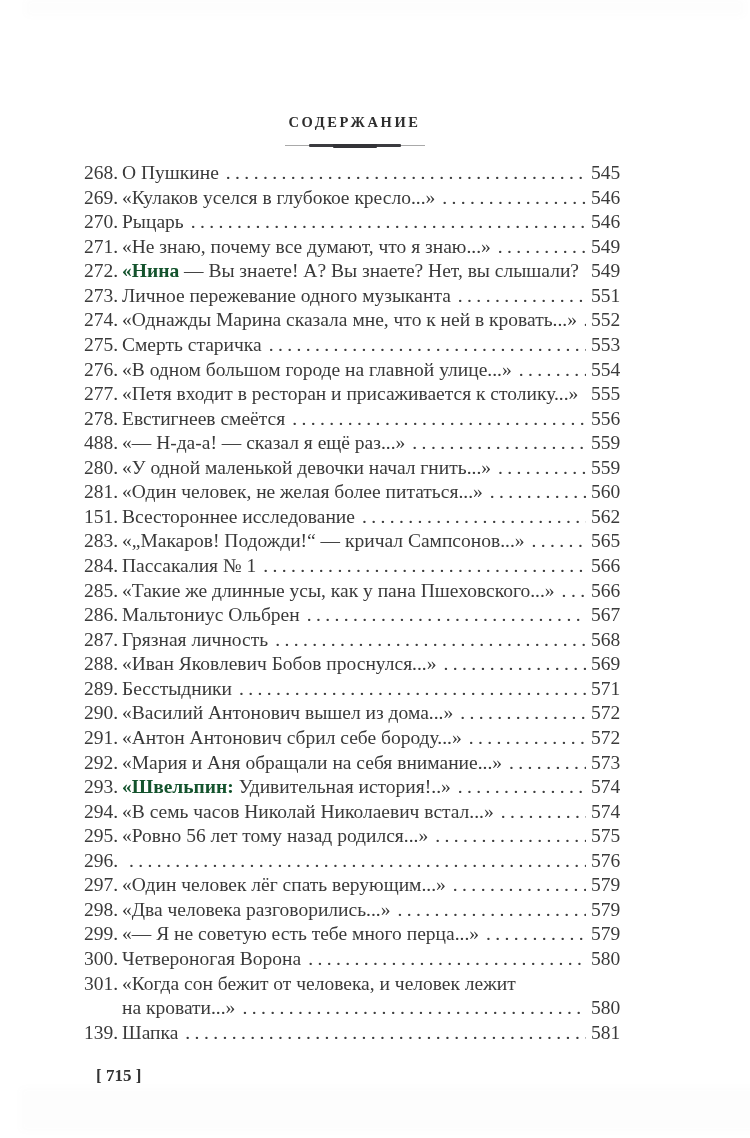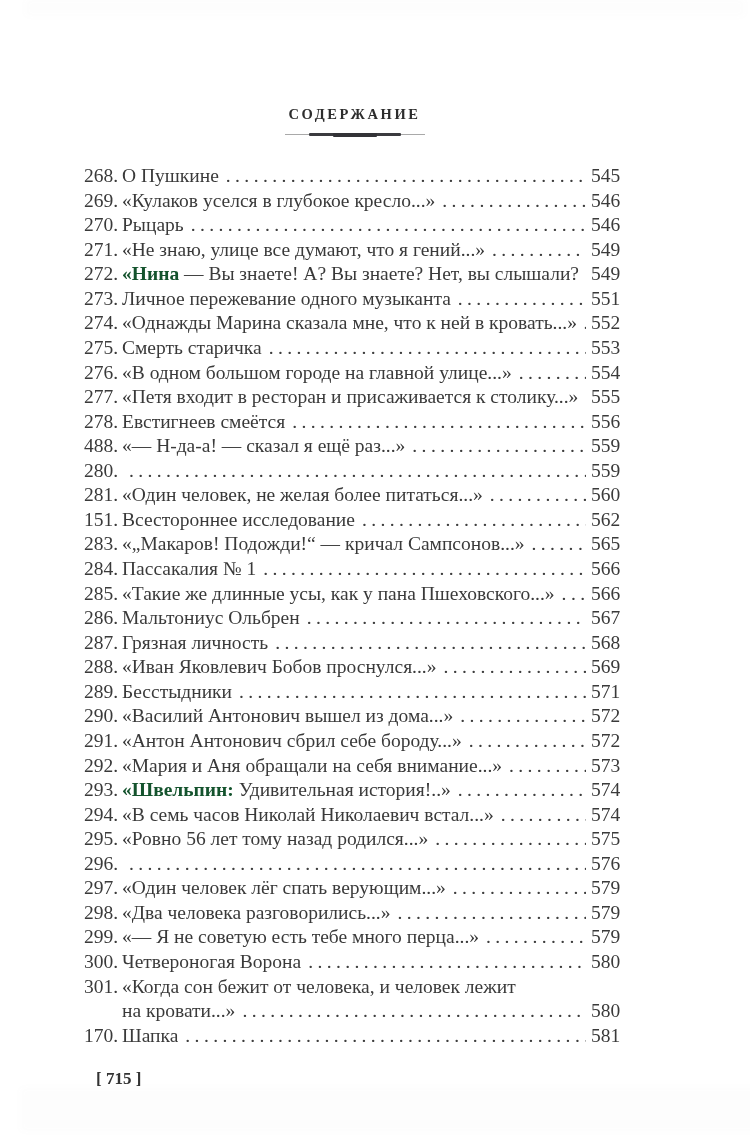--- a/index.html
+++ b/index.html
@@ -25,21 +25,21 @@
   .ghost-top { left: 25px; top: 2px; width: 720px; height: 16px; }
   .ghost-bottom { left: 20px; top: 1090px; width: 760px; height: 40px; }
 
   .page {
     position: absolute;
     left: 84px;
     top: 0;
     width: 541px;
   }
   .contents-title {
-    margin: 4px;
+    margin: 12px;
     padding-top: 101px;
     text-align: center;
     font-size: 14.5px;
     line-height: 18px;
     font-weight: bold;
     letter-spacing: 2.6px;
     color: #2d2d2d;
   }
   .divider {
     position: relative;
@@ -56,21 +56,21 @@
     background: #3b3b3f;
     border-radius: 1px;
   }
   .divider .d-thick {
     position: absolute; top: 0.5px; left: 48px; right: 48px; height: 4px;
     background: #333337;
     border-radius: 1px;
   }
 
   .toc {
-    margin-top: 26px;
+    margin-top: 12px;
     font-size: 19.5px;
   }
   .toc-row {
     display: flex;
     align-items: baseline;
     height: 24.57px;
     line-height: 24.57px;
     overflow: hidden;
   }
   .toc-num {
@@ -146,21 +146,21 @@
     <span class="toc-page">546</span>
   </div>
       <div class="toc-row">
     <span class="toc-num">270.</span>
     <span class="toc-title"><span>Рыцарь</span></span>
     <span class="toc-leader"></span>
     <span class="toc-page">546</span>
   </div>
       <div class="toc-row">
     <span class="toc-num">271.</span>
-    <span class="toc-title"><span>«Не знаю, улице все думают, что я гений...»</span></span>
+    <span class="toc-title"><span>«Не знаю, почему все думают, что я знаю...»</span></span>
     <span class="toc-leader"></span>
     <span class="toc-page">549</span>
   </div>
       <div class="toc-row">
     <span class="toc-num">272.</span>
     <span class="toc-title"><span class="bold">«Нина</span><span> — Вы знаете! А? Вы знаете? Нет, вы слышали? А?..»</span></span>
     <span class="toc-leader"></span>
     <span class="toc-page">549</span>
   </div>
       <div class="toc-row">
@@ -200,20 +200,21 @@
     <span class="toc-page">556</span>
   </div>
       <div class="toc-row">
     <span class="toc-num">488.</span>
     <span class="toc-title"><span>«— Н-да-а! — сказал я ещё раз...»</span></span>
     <span class="toc-leader"></span>
     <span class="toc-page">559</span>
   </div>
       <div class="toc-row">
     <span class="toc-num">280.</span>
+    <span class="toc-title"><span>«У одной маленькой девочки начал гнить...»</span></span>
     <span class="toc-leader"></span>
     <span class="toc-page">559</span>
   </div>
       <div class="toc-row">
     <span class="toc-num">281.</span>
     <span class="toc-title"><span>«Один человек, не желая более питаться...»</span></span>
     <span class="toc-leader"></span>
     <span class="toc-page">560</span>
   </div>
       <div class="toc-row">
@@ -335,21 +336,21 @@
     <span class="toc-leader" style="visibility: hidden;"></span>
     <span class="toc-page"></span>
   </div>
       <div class="toc-row">
     <span class="toc-num"></span>
     <span class="toc-title">на кровати...»</span>
     <span class="toc-leader"></span>
     <span class="toc-page">580</span>
   </div>
       <div class="toc-row">
-    <span class="toc-num">170.</span>
+    <span class="toc-num">139.</span>
     <span class="toc-title"><span>Шапка</span></span>
     <span class="toc-leader"></span>
     <span class="toc-page">581</span>
   </div>
     </div>
 
   <div class="folio">[ 715 ]</div>
 
 </div>
 

